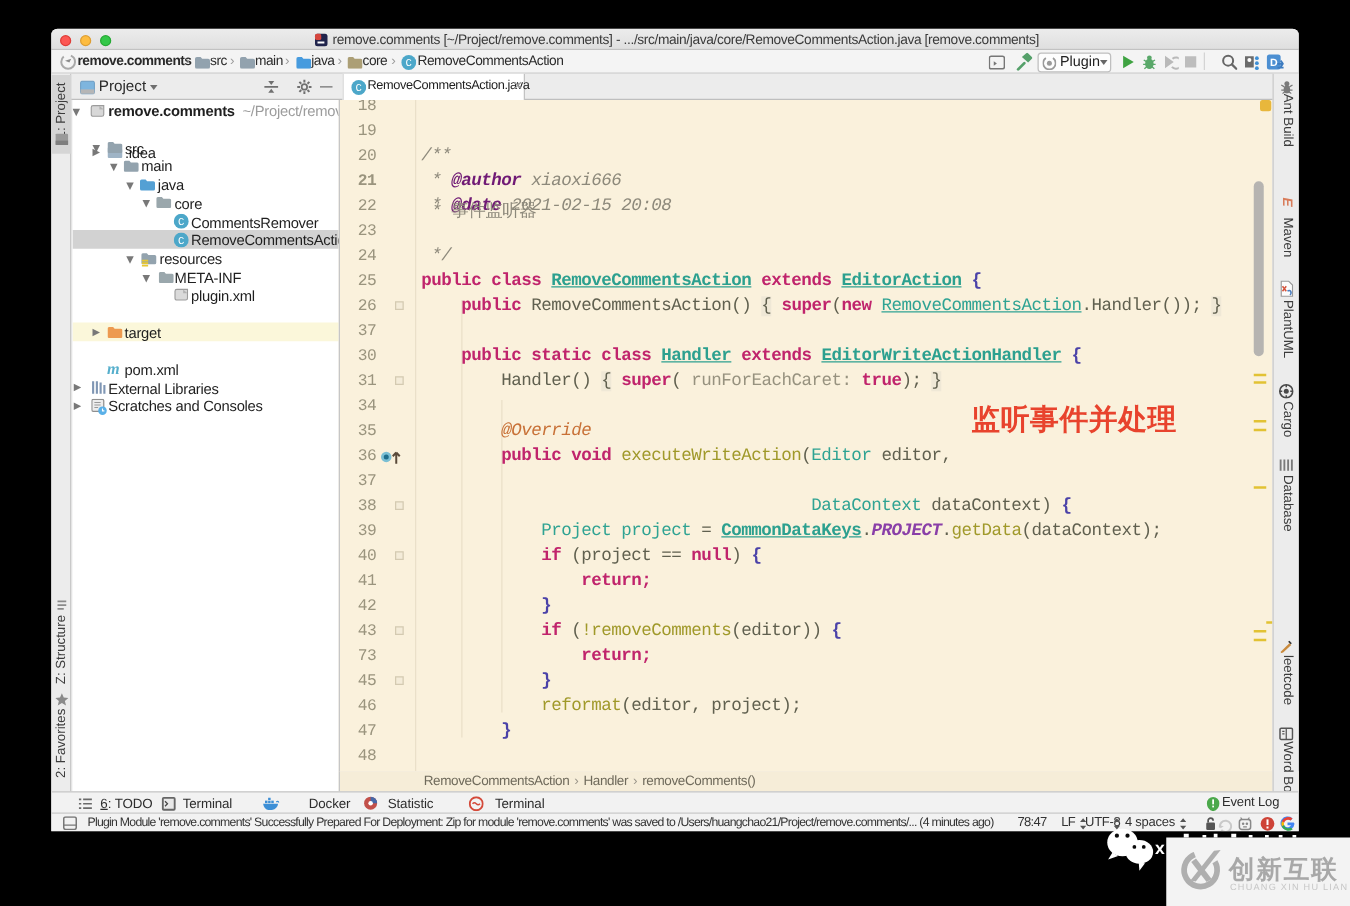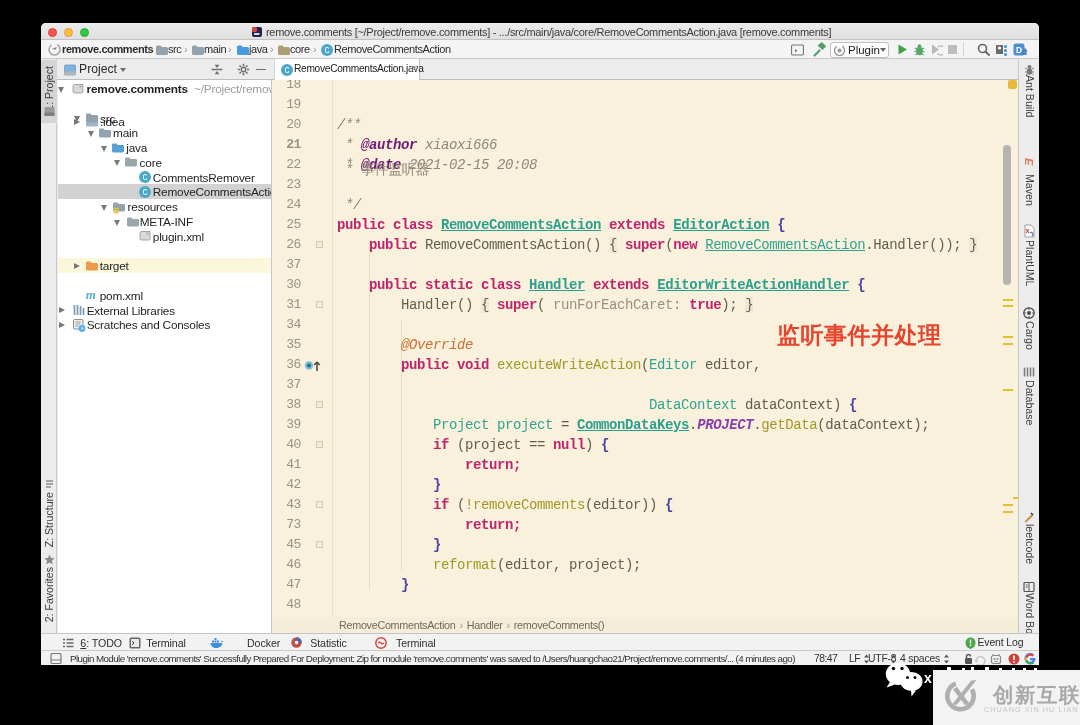--- a/index.html
+++ b/index.html
@@ -550,17 +550,17 @@
   <div class="abs" style="left:999px;top:667.6px;width:2.5px;height:2px;background:#fff;"></div>
   <div class="abs" style="left:1012px;top:667.6px;width:3px;height:2px;background:#fff;"></div>
   <div class="abs" style="left:1023px;top:667.6px;width:3px;height:2px;background:#fff;"></div>
   <div class="abs" style="left:1034px;top:667.6px;width:3px;height:2px;background:#fff;"></div>
   <div id="wmbox">
     <svg class="abs" style="left:10px;top:7px" width="38" height="37">
       <circle cx="17.5" cy="19" r="13.2" fill="none" stroke="#AFAFAF" stroke-width="4.6" stroke-dasharray="64 19" transform="rotate(-30 17.5 19)"></circle>
       <path d="M10 12.5 L13.8 9.8 L26.3 26.2 L22.3 28.6 Z" fill="#AFAFAF"></path>
       <path d="M33.5 3 L28.2 3.6 L9.3 27.3 L13.6 28.1 Z" fill="#AFAFAF"></path>
     </svg>
-    <div class="abs" style="left:60px;top:11px;font-size:20.5px;font-weight:bold;color:#A8A8A8;letter-spacing:1.5px;white-space:nowrap;text-align:center;">创新互联</div>
+    <div class="abs" style="left:50px;top:11px;font-size:20.5px;font-weight:bold;color:#A8A8A8;letter-spacing:1.5px;white-space:nowrap;text-align:center;">创新互联</div>
     <div class="abs" style="left:51px;top:35px;font-size:7.3px;color:#C6C6C6;letter-spacing:1.0px;white-space:nowrap;">CHUANG XIN HU LIAN</div>
   </div>
 </div>
 </div>
 
 </body></html>

